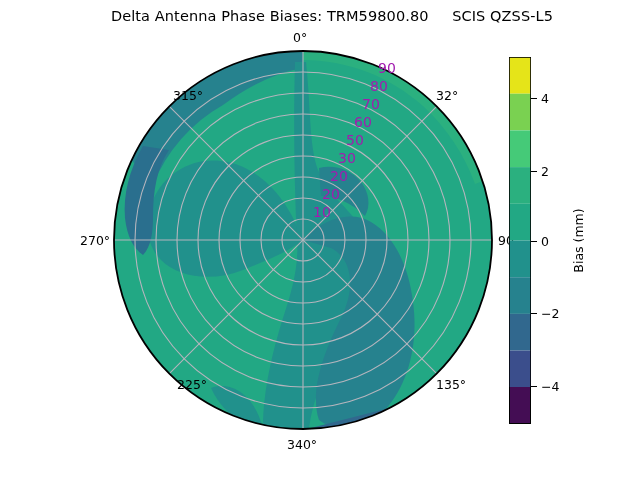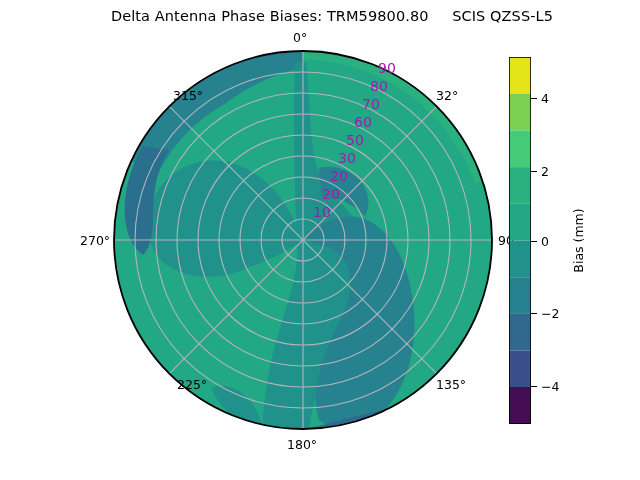--- a/index.html
+++ b/index.html
@@ -188,21 +188,21 @@
       </g>
 
       <circle cx="190" cy="190" r="189" fill="none" stroke="#000000" stroke-width="1.8"></circle>
     </svg>
   </div>
 
   <div class="ang-text" style="left:281px; top:30px;">0°</div>
   <div class="ang-text" style="left:424px; top:88px;">32°</div>
   <div class="ang-text" style="left:486px; top:233px;">90°</div>
   <div class="ang-text" style="left:424px; top:377px;">135°</div>
-  <div class="ang-text" style="left:275px; top:437px;">180°</div>
+  <div class="ang-text" style="left:275px; top:437px;">340°</div>
   <div class="ang-text" style="left:133px; top:377px;margin-left:32px;">225°</div>
   <div class="ang-text" style="left:68px;  top:233px;">270°</div>
   <div class="ang-text" style="left:133px; top:88px;margin-left:28px;">315°</div>
 
   <div class="rad-text" style="left:301px; top:204px;">10</div>
   <div class="rad-text" style="left:310px; top:186px;">20</div>
   <div class="rad-text" style="left:318px; top:168px;">20</div>
   <div class="rad-text" style="left:326px; top:150px;">30</div>
   <div class="rad-text" style="left:334px; top:132px;">50</div>
   <div class="rad-text" style="left:342px; top:114px;">60</div>

